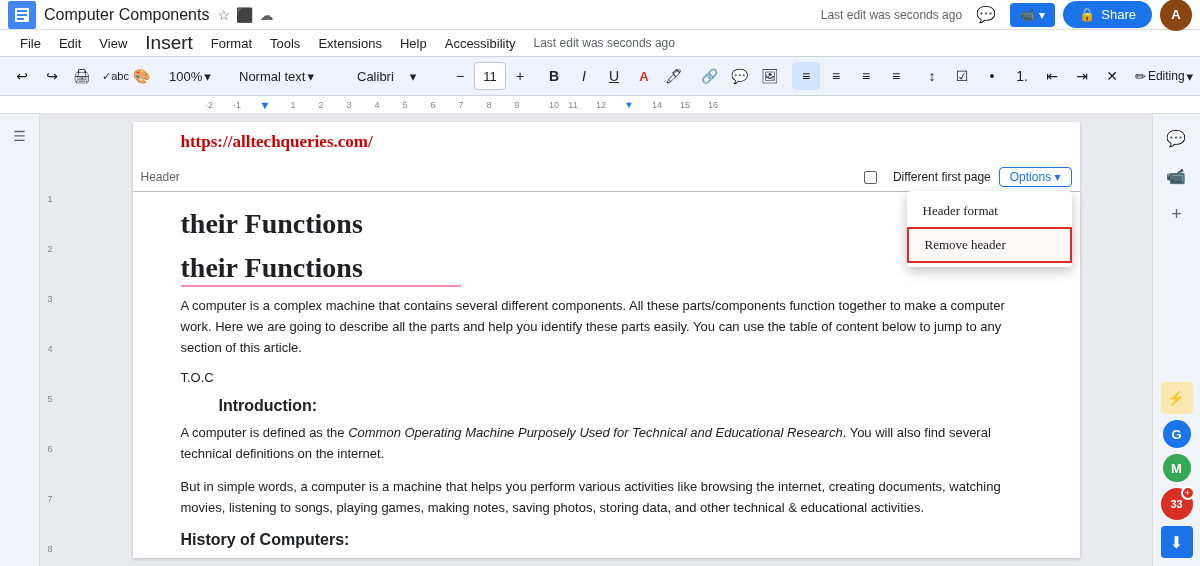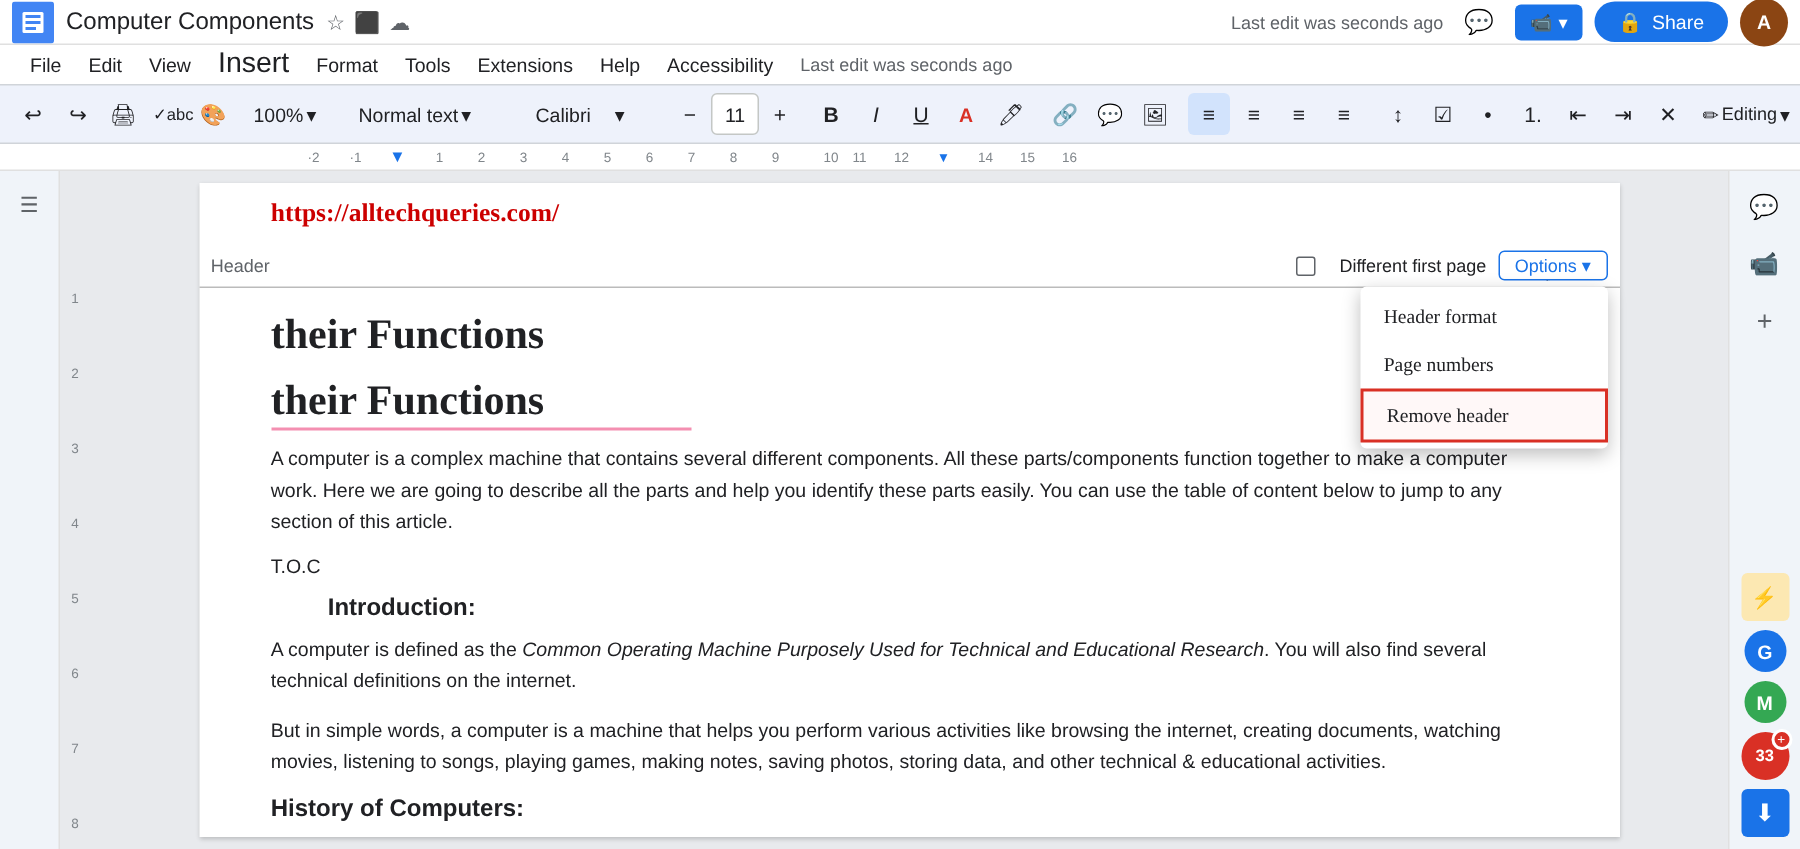--- a/index.html
+++ b/index.html
@@ -167,21 +167,20 @@
           <span style="font-size:12px; color:#5f6368;">Header</span>
           <div style="flex:1;"></div>
           <label style="display:flex; align-items:center; gap:16px; font-size:12px; color:#202124; cursor:pointer;">
             <span style="width:13px; height:13px; border:1.5px solid #5f6368; display:inline-block; background:white; border-radius:2px;"></span>
             <span>Different first page</span>
           </label>
           <button style="background:white; border:1.5px solid #1a73e8; color:#1a73e8; border-radius:4px; padding:2px 10px; font-size:12px; cursor:pointer; display:flex; align-items:center; gap:4px;">Options ▾</button>
 
           <div style="position:absolute; right:8px; top:26px; background:white; border-radius:4px; box-shadow:0 4px 12px rgba(0,0,0,0.25); z-index:100; min-width:165px; padding:4px 0;font-family:Liberation Serif, serif;">
             <div style="padding:8px 16px; font-size:13px; color:#202124; cursor:pointer;">Header format</div>
-            <div style="padding:8px 16px; font-size:13px; color:#202124; cursor:pointer;">Page numbers</div>
             <div style="padding:8px 16px; font-size:13px; color:#202124; cursor:pointer; border:2px solid #d93025; background:#fff8f8; position:relative;">Remove header</div>
           </div>
         </div>
       </div>
 
       <div style="padding:16px 48px;">
 
         <h1 style="font-size:28px; font-weight:bold; color:#202124; margin-bottom:12px; font-family:'Times New Roman', serif; position:relative;">their Functions</h1>
 
         <div style="margin-bottom:12px; position:relative;">

